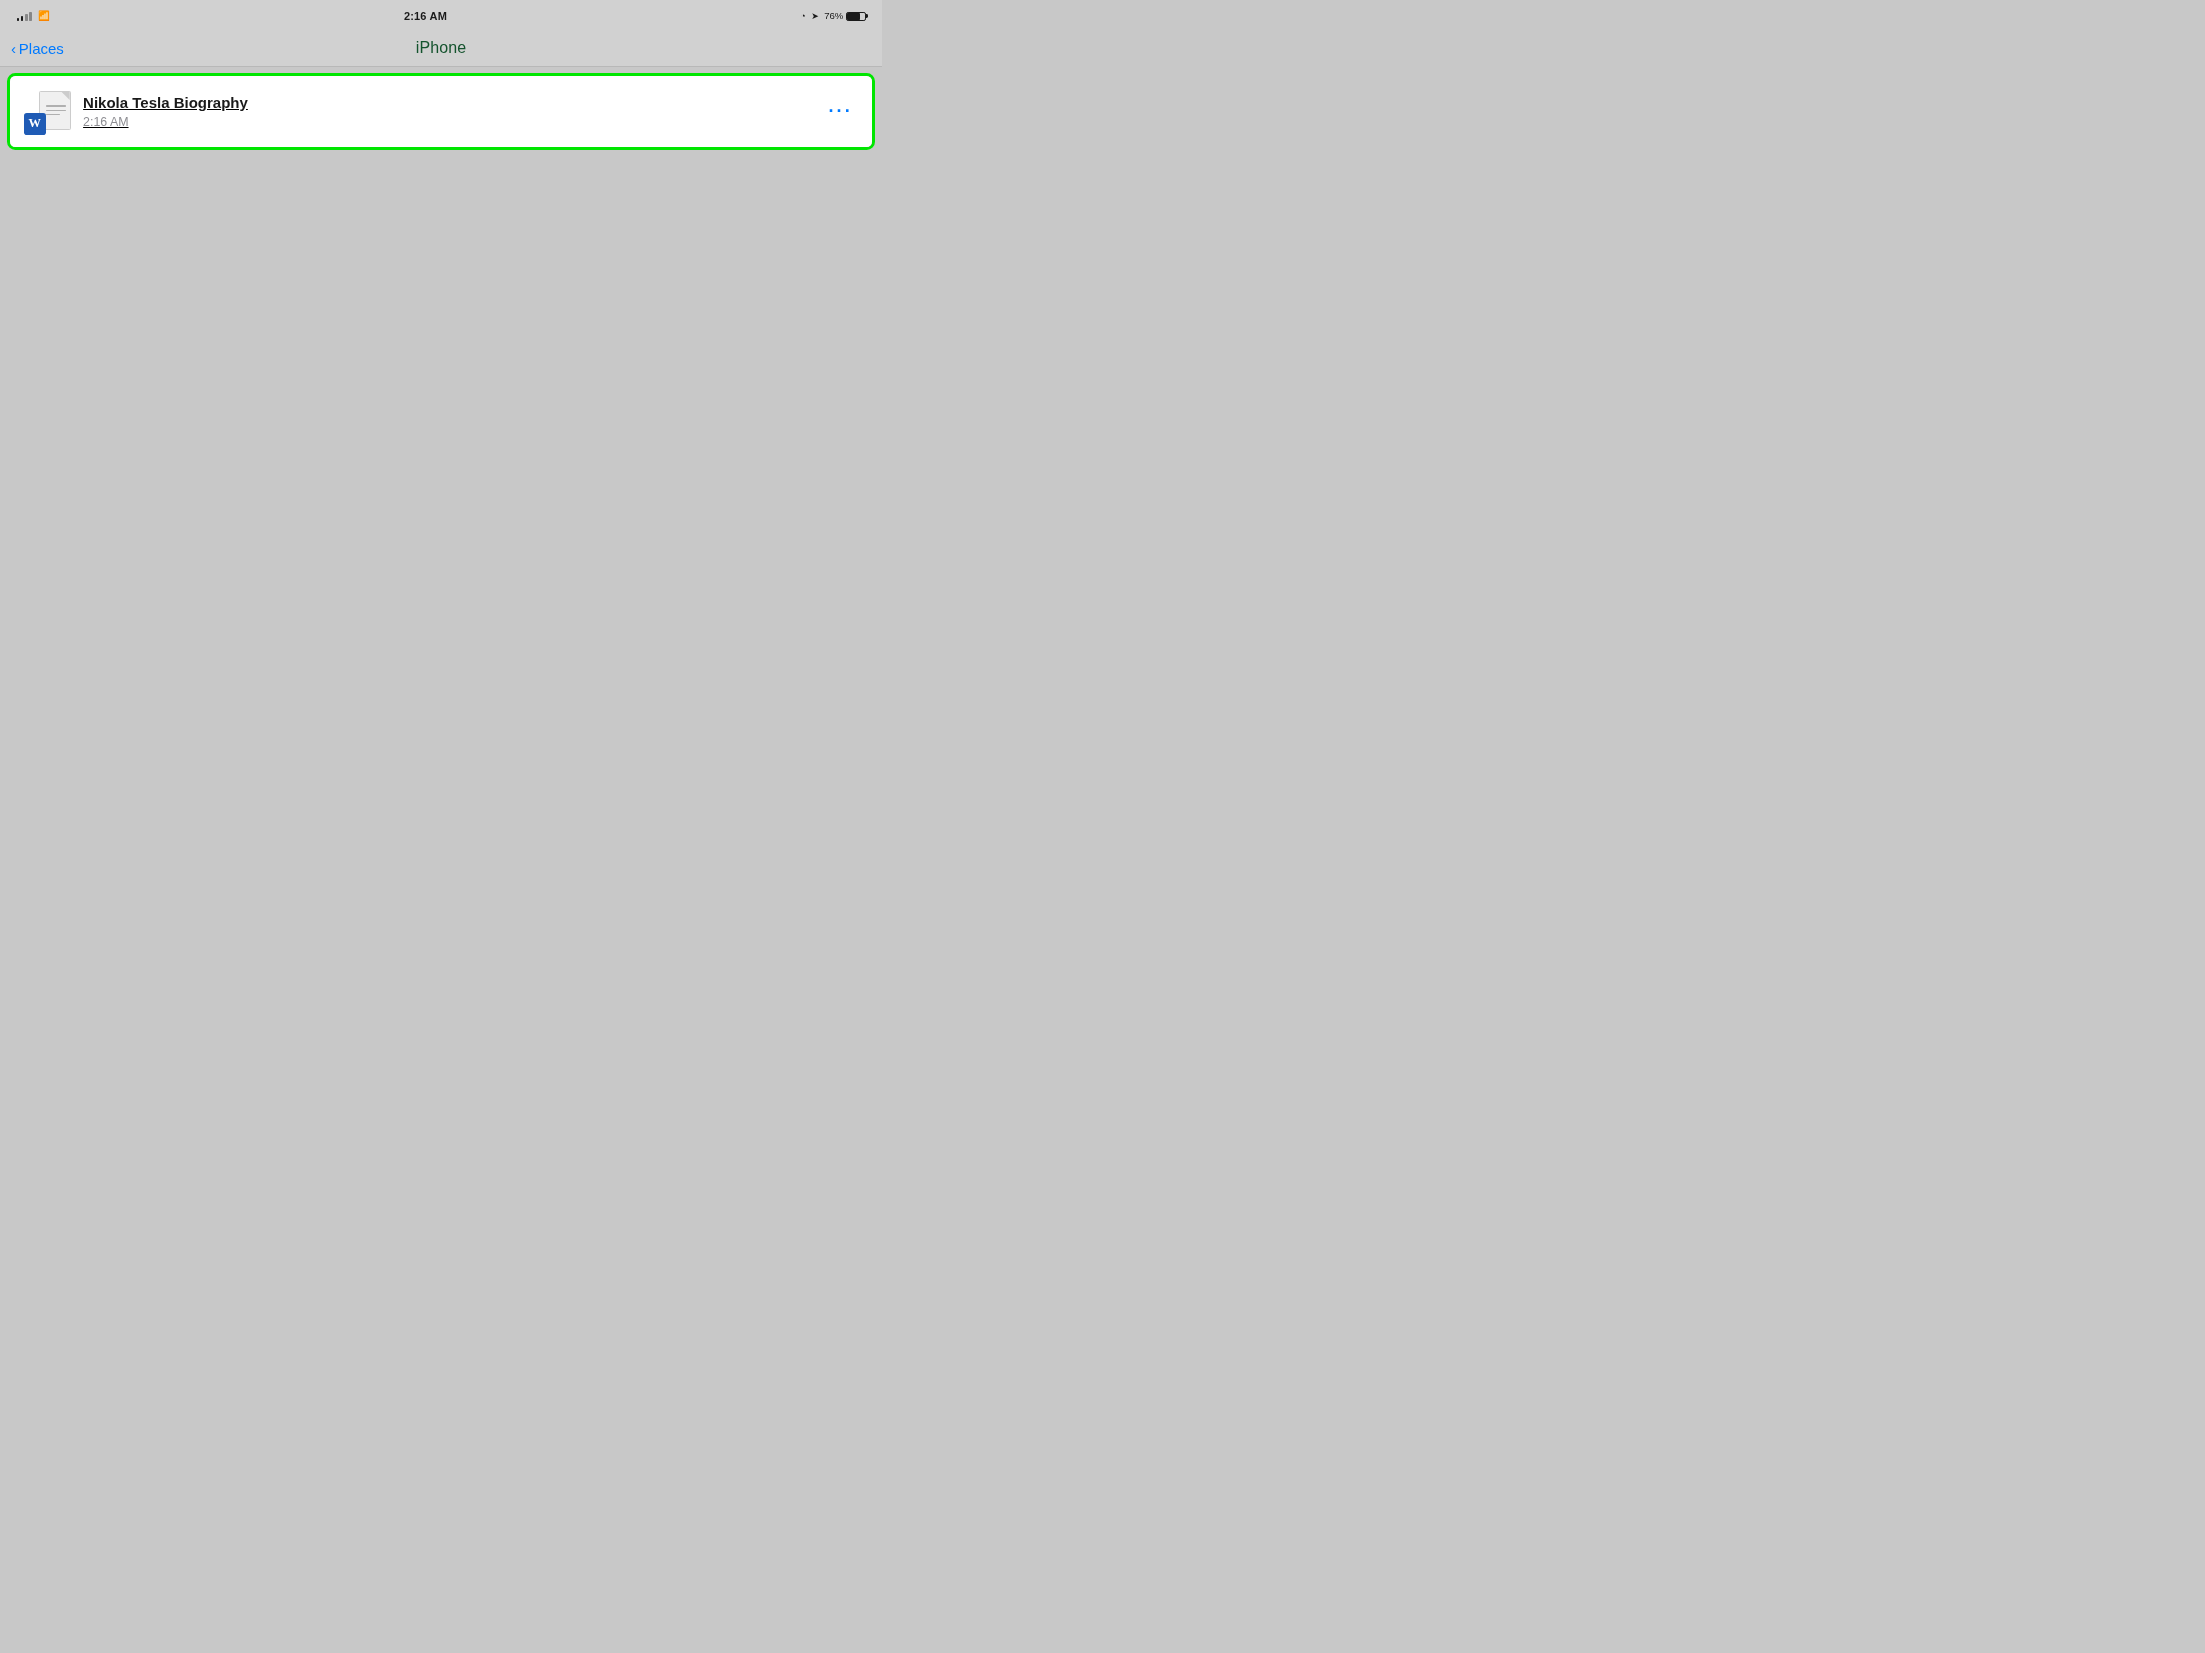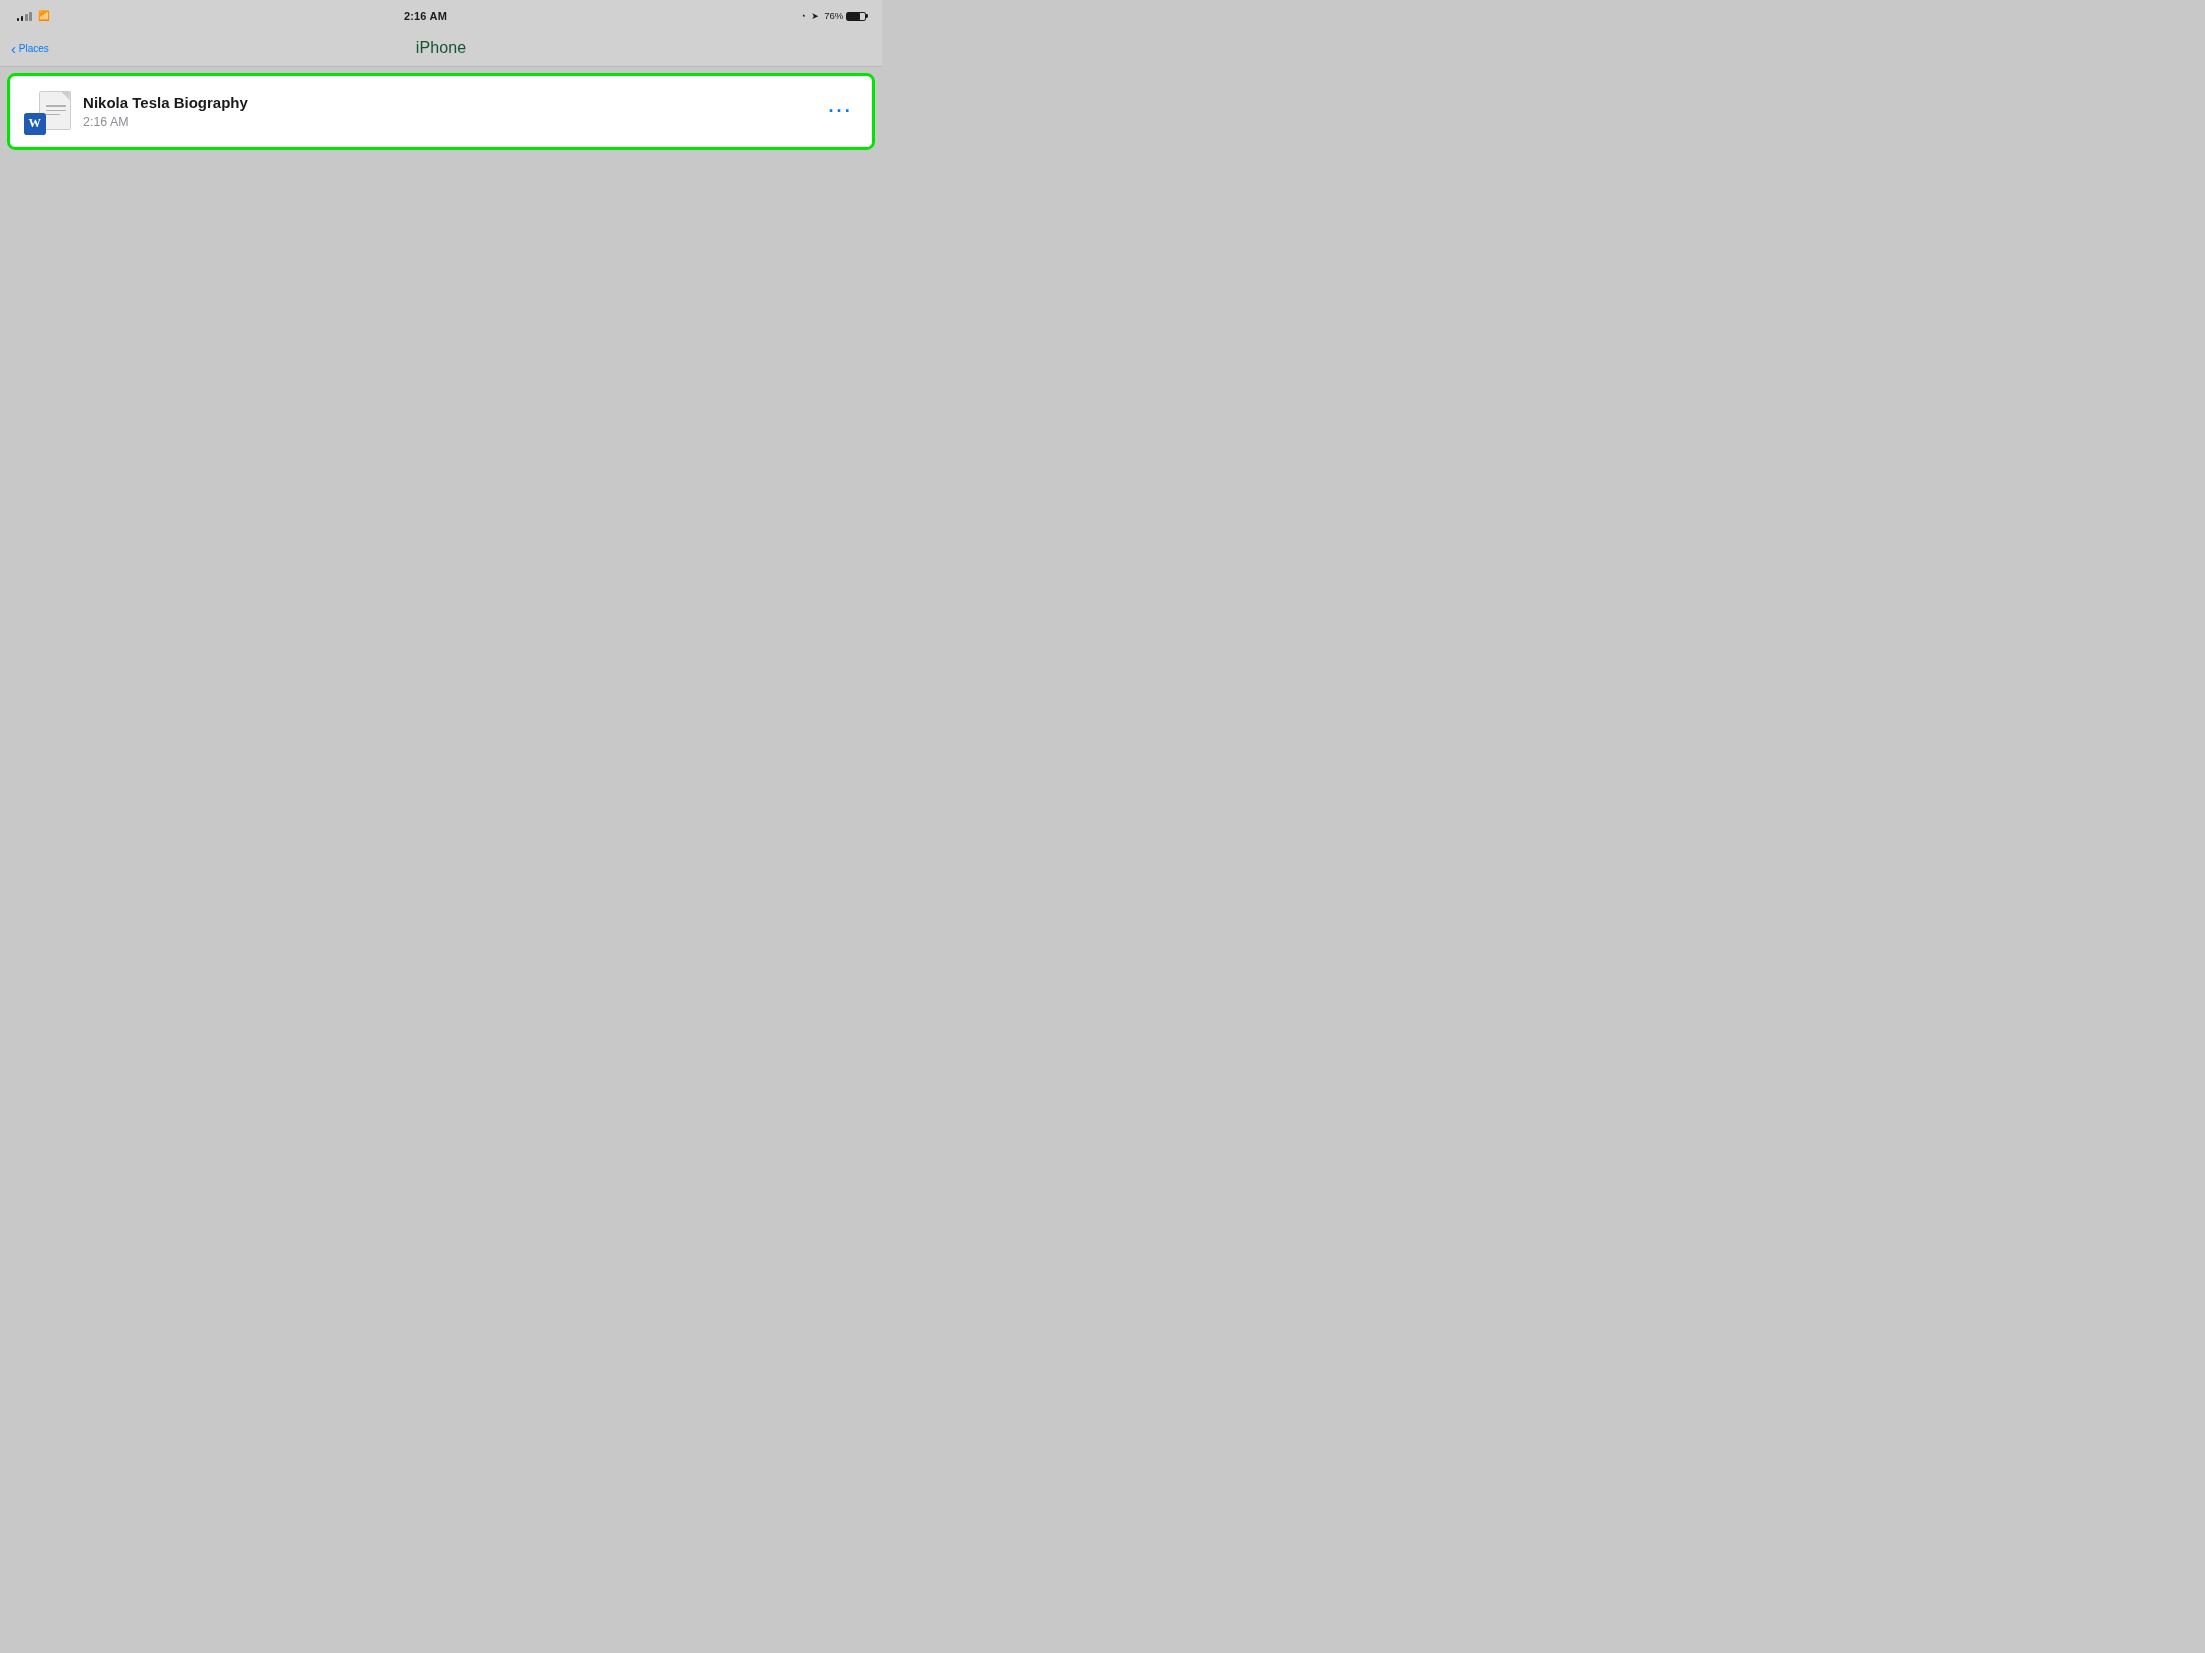--- a/index.html
+++ b/index.html
@@ -134,21 +134,21 @@
       cursor: pointer;
     }
 
     .back-chevron {
       font-size: 15px;
       font-weight: 300;
       line-height: 1;
     }
 
     .back-label {
-      font-size: 10px;
+      font-size: 15px;
     }
 
     .nav-title {
       font-size: 16px;
       font-weight: 400;
       color: #14532d;
       letter-spacing: 0.1px;
     }
 
     
@@ -237,20 +237,21 @@
       justify-content: center;
       color: white;
       font-weight: 800;
       font-size: 12.4px;
       font-family: "Times New Roman", serif;
       z-index: 2;
     }
 
     .file-info {
       flex: 1;
+      text-decoration: underline;
     }
 
     .file-name {
       font-size: 15px;
       font-weight: 600;
       color: #1a1a1a;
       margin-bottom: 4.1px;
     }
 
     .file-time {

